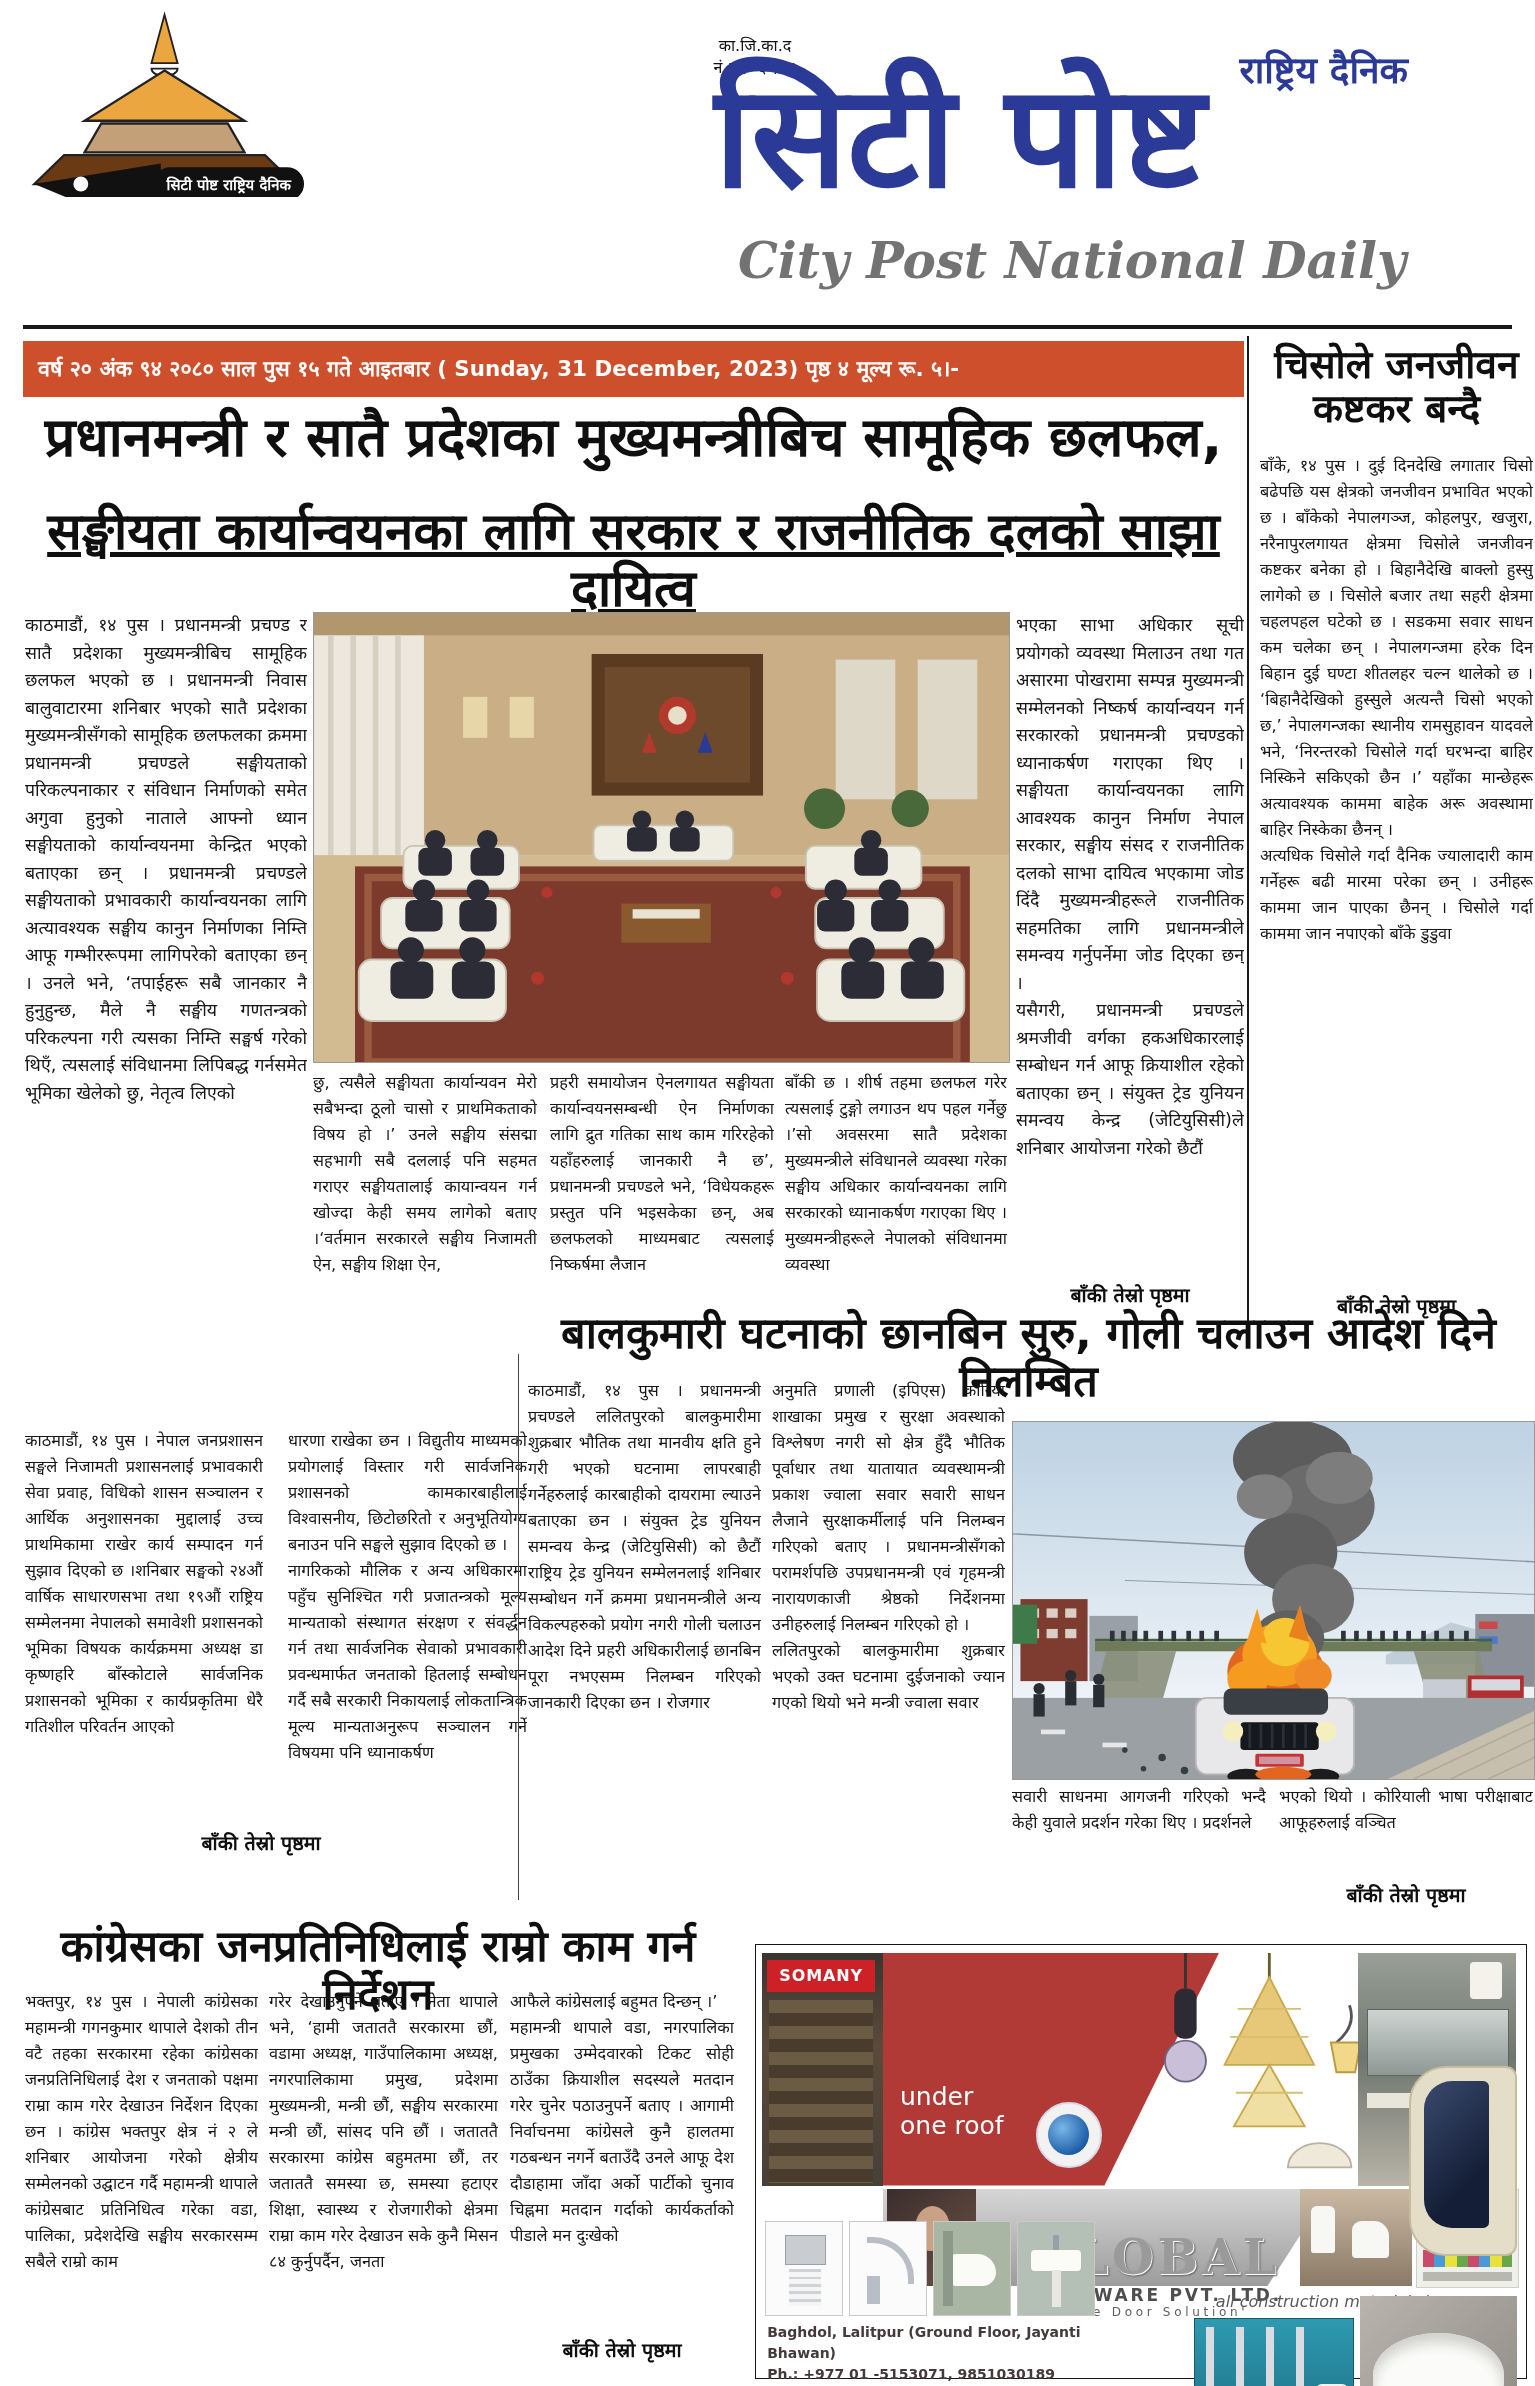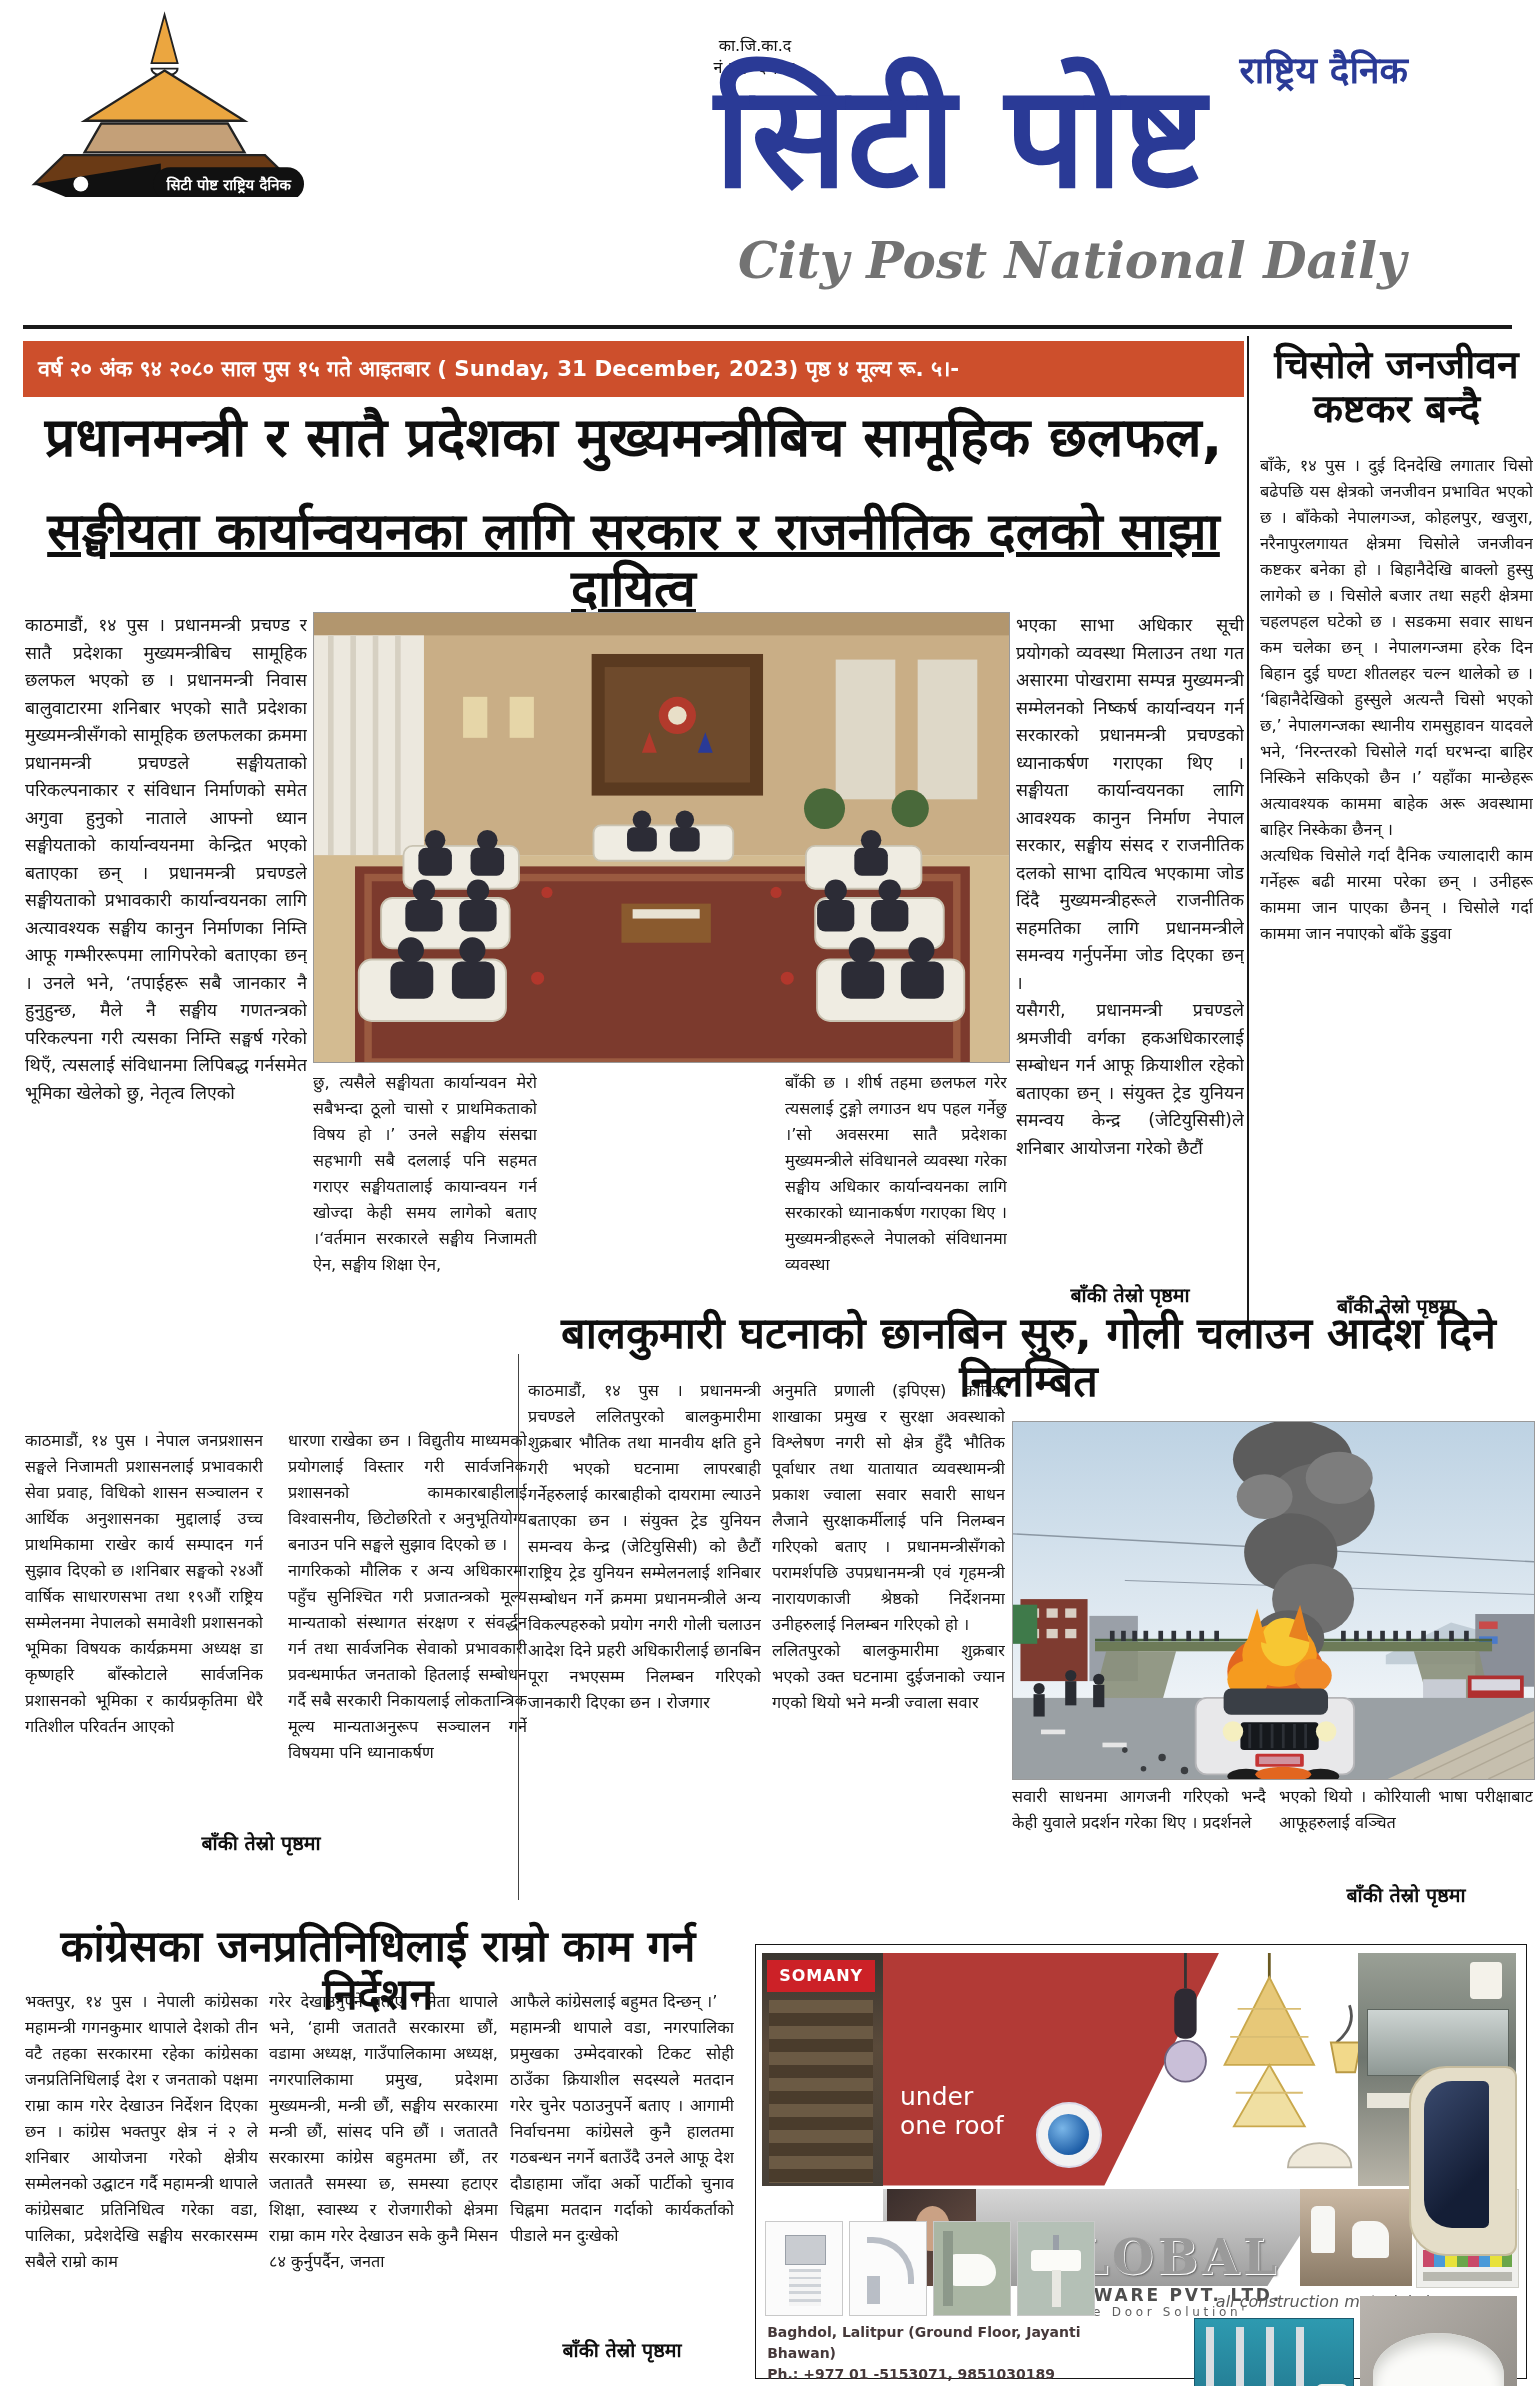--- a/index.html
+++ b/index.html
@@ -156,20 +156,21 @@
           <circle cx="508" cy="392" r="7"></circle>
       </g>
     </svg>
   </div>
 
   <div class="abs col" style="left:1016px;top:612px;width:228px;height:664px;">भएका साभा अधिकार सूची प्रयोगको व्यवस्था मिलाउन तथा गत असारमा पोखरामा सम्पन्न मुख्यमन्त्री सम्मेलनको निष्कर्ष कार्यान्वयन गर्न सरकारको प्रधानमन्त्री प्रचण्डको ध्यानाकर्षण गराएका थिए । सङ्घीयता कार्यान्वयनका लागि आवश्यक कानुन निर्माण नेपाल सरकार, सङ्घीय संसद र राजनीतिक दलको साभा दायित्व भएकामा जोड दिंदै मुख्यमन्त्रीहरूले राजनीतिक सहमतिका लागि प्रधानमन्त्रीले समन्वय गर्नुपर्नेमा जोड दिएका छन् ।
 यसैगरी, प्रधानमन्त्री प्रचण्डले श्रमजीवी वर्गका हकअधिकारलाई सम्बोधन गर्न आफू क्रियाशील रहेको बताएका छन् । संयुक्त ट्रेड युनियन समन्वय केन्द्र (जेटियुसिसी)ले शनिबार आयोजना गरेको छैटौं</div>
   <div class="abs continued" style="left:1016px;top:1281px;width:228px;">बाँकी तेस्रो पृष्ठमा</div>
 
   <div class="abs col sm" style="left:313px;top:1070px;width:224px;height:263px;">छु, त्यसैले सङ्घीयता कार्यान्यवन मेरो सबैभन्दा ठूलो चासो र प्राथमिकताको विषय हो ।’ उनले सङ्घीय संसद्मा सहभागी सबै दललाई पनि सहमत गराएर सङ्घीयतालाई कायान्वयन गर्न खोज्दा केही समय लागेको बताए ।‘वर्तमान सरकारले सङ्घीय निजामती ऐन, सङ्घीय शिक्षा ऐन,</div>
+  <div class="abs col sm" style="left:550px;top:1070px;width:224px;height:263px;">प्रहरी समायोजन ऐनलगायत सङ्घीयता कार्यान्वयनसम्बन्धी ऐन निर्माणका लागि द्रुत गतिका साथ काम गरिरहेको यहाँहरुलाई जानकारी नै छ’, प्रधानमन्त्री प्रचण्डले भने, ‘विधेयकहरू प्रस्तुत पनि भइसकेका छन्, अब छलफलको माध्यमबाट त्यसलाई निष्कर्षमा लैजान</div>
   <div class="abs col sm" style="left:785px;top:1070px;width:222px;height:263px;">बाँकी छ । शीर्ष तहमा छलफल गरेर त्यसलाई टुङ्गो लगाउन थप पहल गर्नेछु ।’सो अवसरमा सातै प्रदेशका मुख्यमन्त्रीले संविधानले व्यवस्था गरेका सङ्घीय अधिकार कार्यान्वयनका लागि सरकारको ध्यानाकर्षण गराएका थिए । मुख्यमन्त्रीहरूले नेपालको संविधानमा व्यवस्था</div>
 
   <div class="abs col sm" style="left:25px;top:1428px;width:238px;height:401px;">काठमाडौं, १४ पुस । नेपाल जनप्रशासन सङ्घले निजामती प्रशासनलाई प्रभावकारी सेवा प्रवाह, विधिको शासन सञ्चालन र आर्थिक अनुशासनका मुद्दालाई उच्च प्राथमिकामा राखेर कार्य सम्पादन गर्न सुझाव दिएको छ ।शनिबार सङ्घको २४औं वार्षिक साधारणसभा तथा १९औं राष्ट्रिय सम्मेलनमा नेपालको समावेशी प्रशासनको भूमिका विषयक कार्यक्रममा अध्यक्ष डा कृष्णहरि बाँस्कोटाले सार्वजनिक प्रशासनको भूमिका र कार्यप्रकृतिमा धेरै गतिशील परिवर्तन आएको</div>
   <div class="abs col sm" style="left:276px;top:1428px;width:239px;height:401px;margin-left:12px;">धारणा राखेका छन । विद्युतीय माध्यमको प्रयोगलाई विस्तार गरी सार्वजनिक प्रशासनको कामकारबाहीलाई विश्वासनीय, छिटोछरितो र अनुभूतियोग्य बनाउन पनि सङ्घले सुझाव दिएको छ ।
 नागरिकको मौलिक र अन्य अधिकारमा पहुँच सुनिश्चित गरी प्रजातन्त्रको मूल्य मान्यताको संस्थागत संरक्षण र संवर्द्धन गर्न तथा सार्वजनिक सेवाको प्रभावकारी प्रवन्धमार्फत जनताको हितलाई सम्बोधन गर्दै सबै सरकारी निकायलाई लोकतान्त्रिक मूल्य मान्यताअनुरूप सञ्चालन गर्ने विषयमा पनि ध्यानाकर्षण</div>
   <div class="abs continued" style="left:112px;top:1829px;width:298px;">बाँकी तेस्रो पृष्ठमा</div>
 
   <div class="abs vrule" style="left:518px;top:1354px;height:546px;width:0.9px;background:#444;"></div>
 
   <div class="abs headline" style="left:522px;top:1309px;width:1013px;font-size:43px;">बालकुमारी घटनाको छानबिन सुरु, गोली चलाउन आदेश दिने निलम्बित</div>

